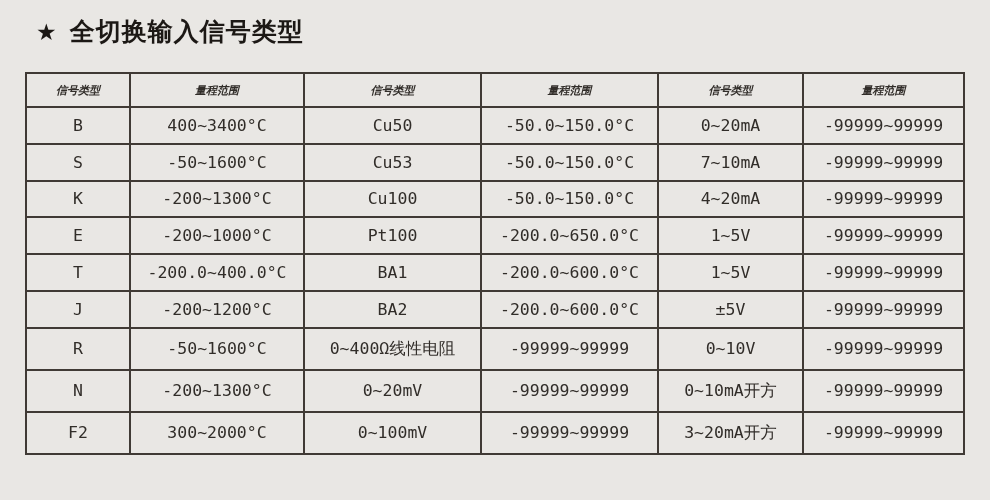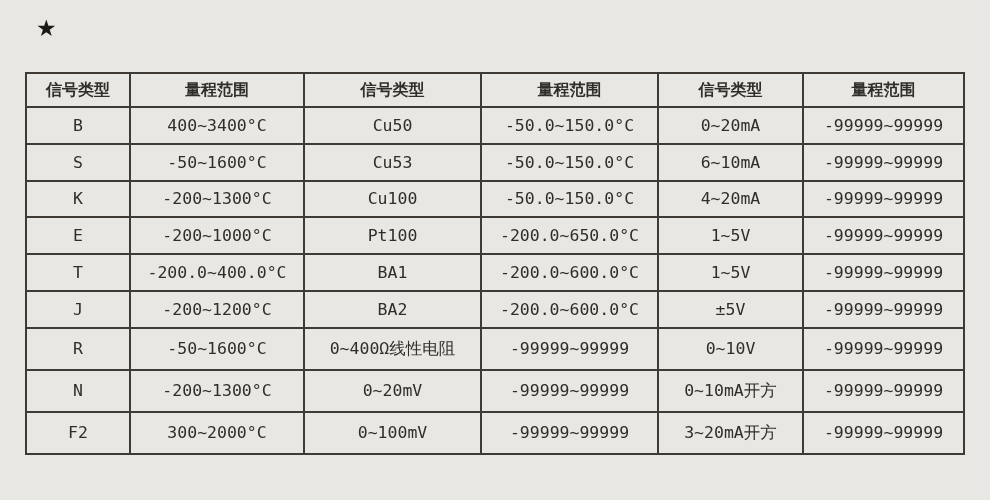--- a/index.html
+++ b/index.html
@@ -45,41 +45,43 @@
   table.signal-table td {
     border: 2px solid #403a35;
     text-align: center;
     vertical-align: middle;
     padding: 0 2px;
     overflow: hidden;
     white-space: nowrap;
   }
   table.signal-table th {
     font-family: "DejaVu Sans", "Liberation Sans", sans-serif;
-    font-size: 16px;
+    font-size: 11px;
     font-weight: bold;
     height: 32px;
+    font-style: italic;
   }
   table.signal-table td {
     font-family: "DejaVu Sans Mono", "Liberation Mono", monospace;
     font-size: 16.5px;
     font-weight: 500;
   }
   col.c1 { width: 104px; }
   col.c2 { width: 174px; }
   col.c3 { width: 177px; }
   col.c4 { width: 177px; }
   col.c5 { width: 145px; }
   col.c6 { width: 161px; }
 </style>
 </head>
 <body>
 
 <div class="title-row">
   <span class="star">★</span>
+  <span class="title-text">全切换输入信号类型</span>
 </div>
 
 <table class="signal-table">
   <colgroup>
     <col class="c1">
       <col class="c2">
       <col class="c3">
       <col class="c4">
       <col class="c5">
       <col class="c6">
@@ -101,21 +103,21 @@
         <td>Cu50</td>
         <td>-50.0~150.0°C</td>
         <td>0~20mA</td>
         <td>-99999~99999</td>
       </tr>
       <tr>
         <td>S</td>
         <td>-50~1600°C</td>
         <td>Cu53</td>
         <td>-50.0~150.0°C</td>
-        <td>6~10mA</td>
+        <td>7~10mA</td>
         <td>-99999~99999</td>
       </tr>
       <tr>
         <td>K</td>
         <td>-200~1300°C</td>
         <td>Cu100</td>
         <td>-50.0~150.0°C</td>
         <td>4~20mA</td>
         <td>-99999~99999</td>
       </tr>

